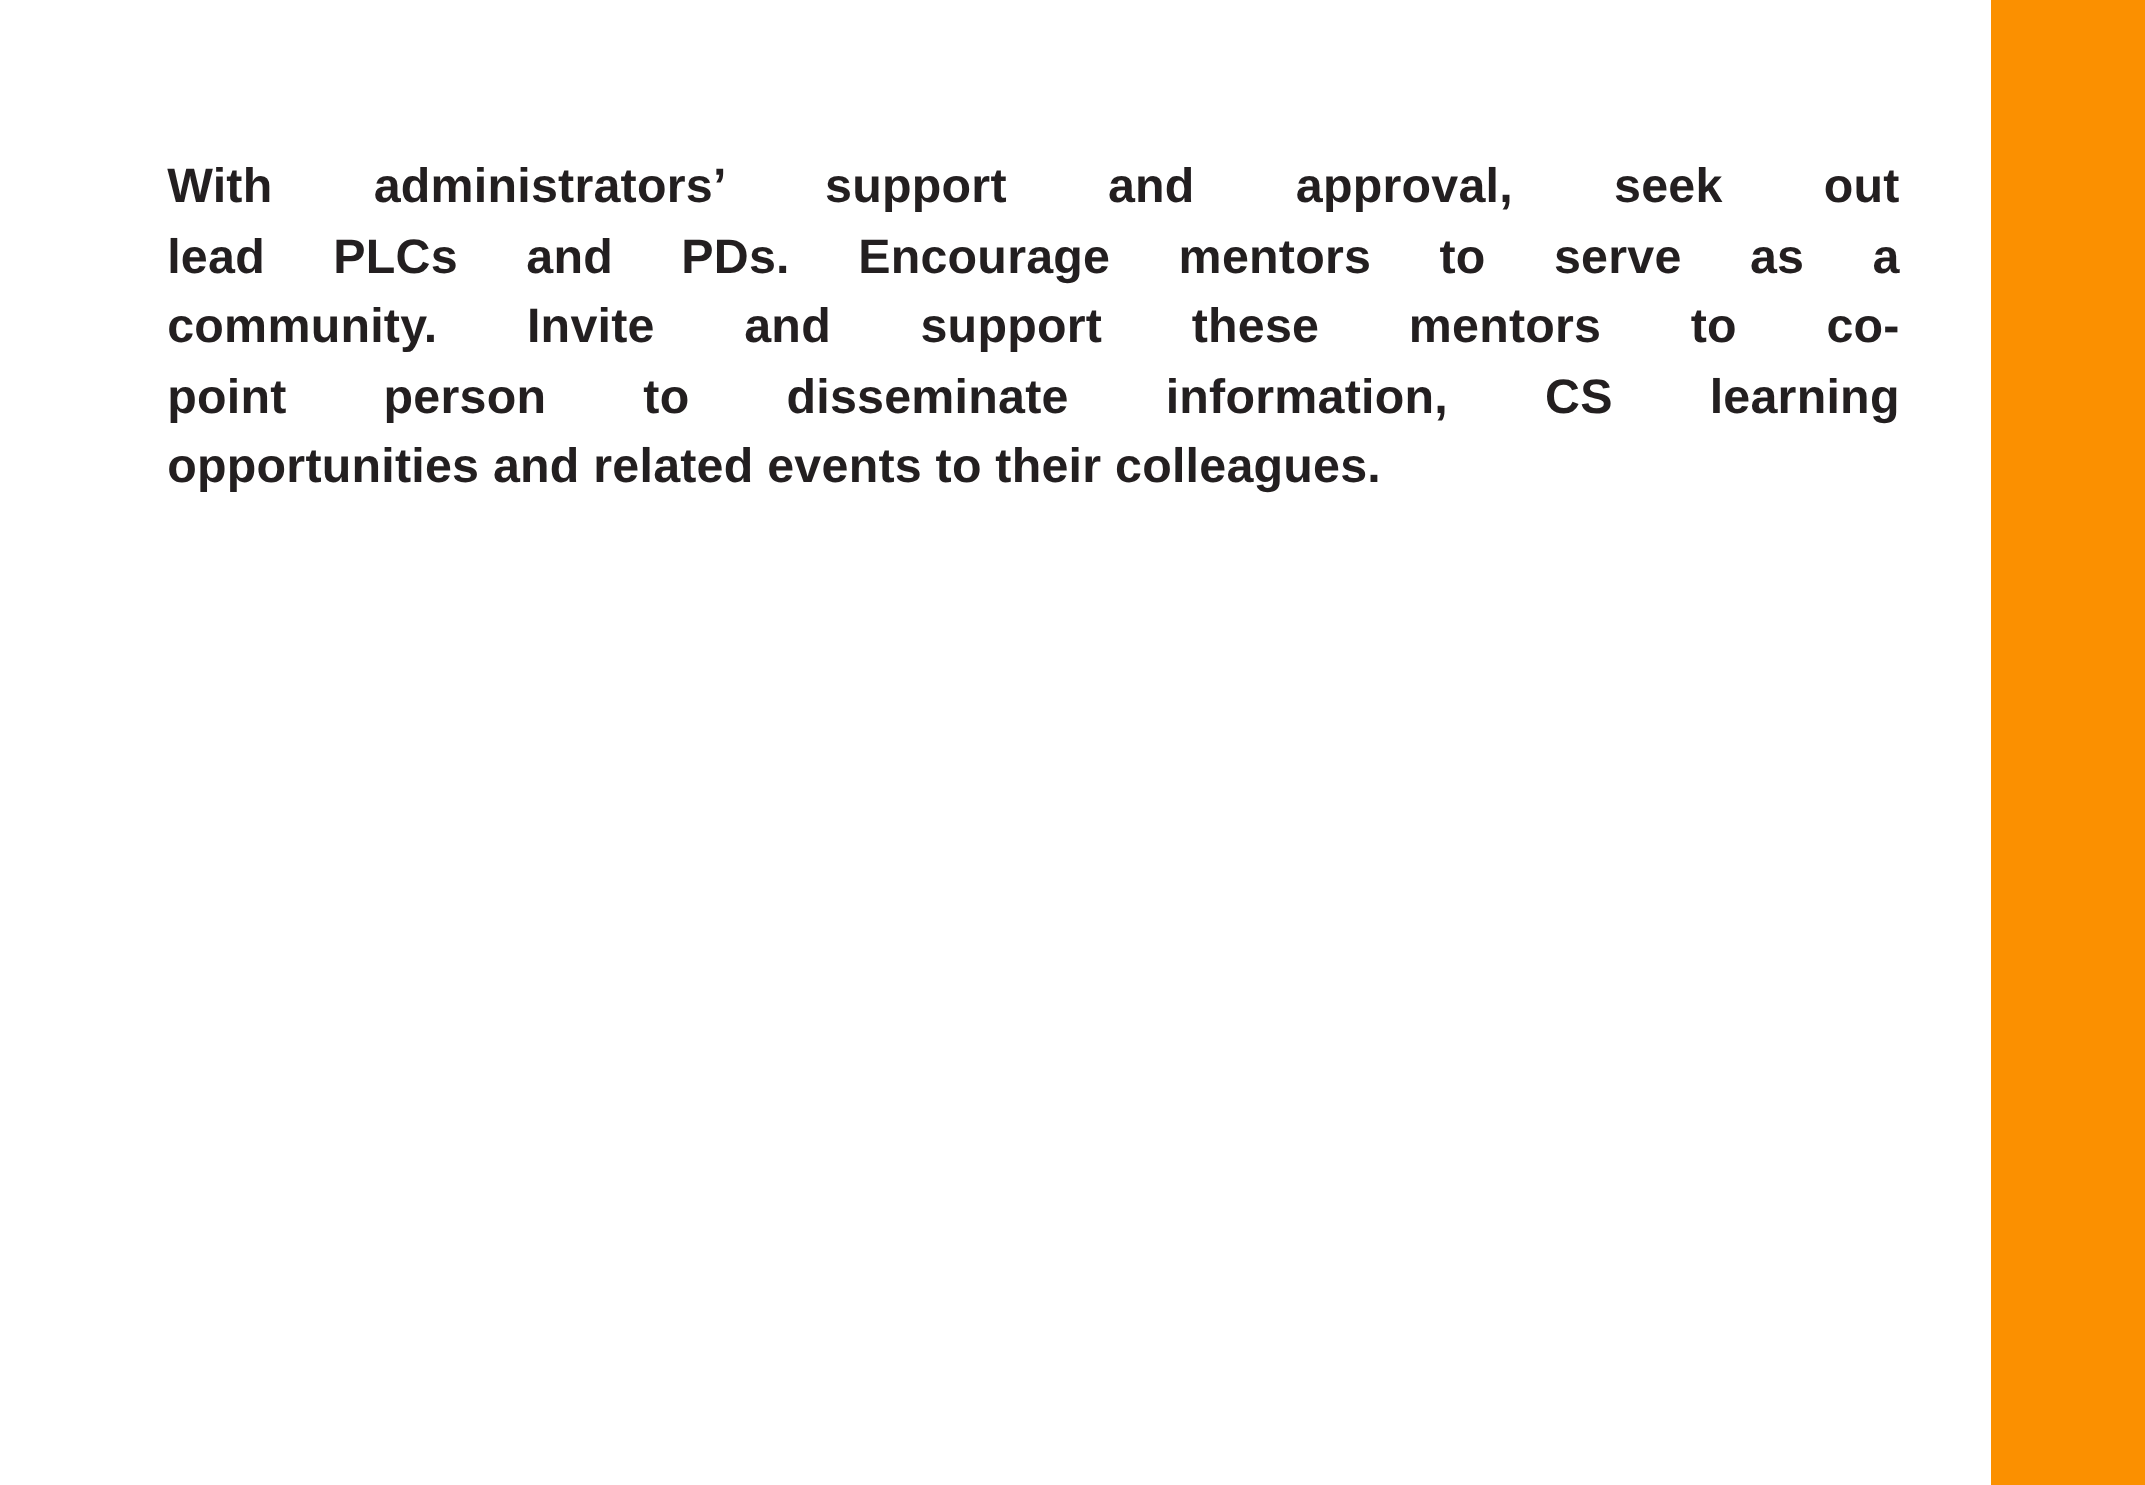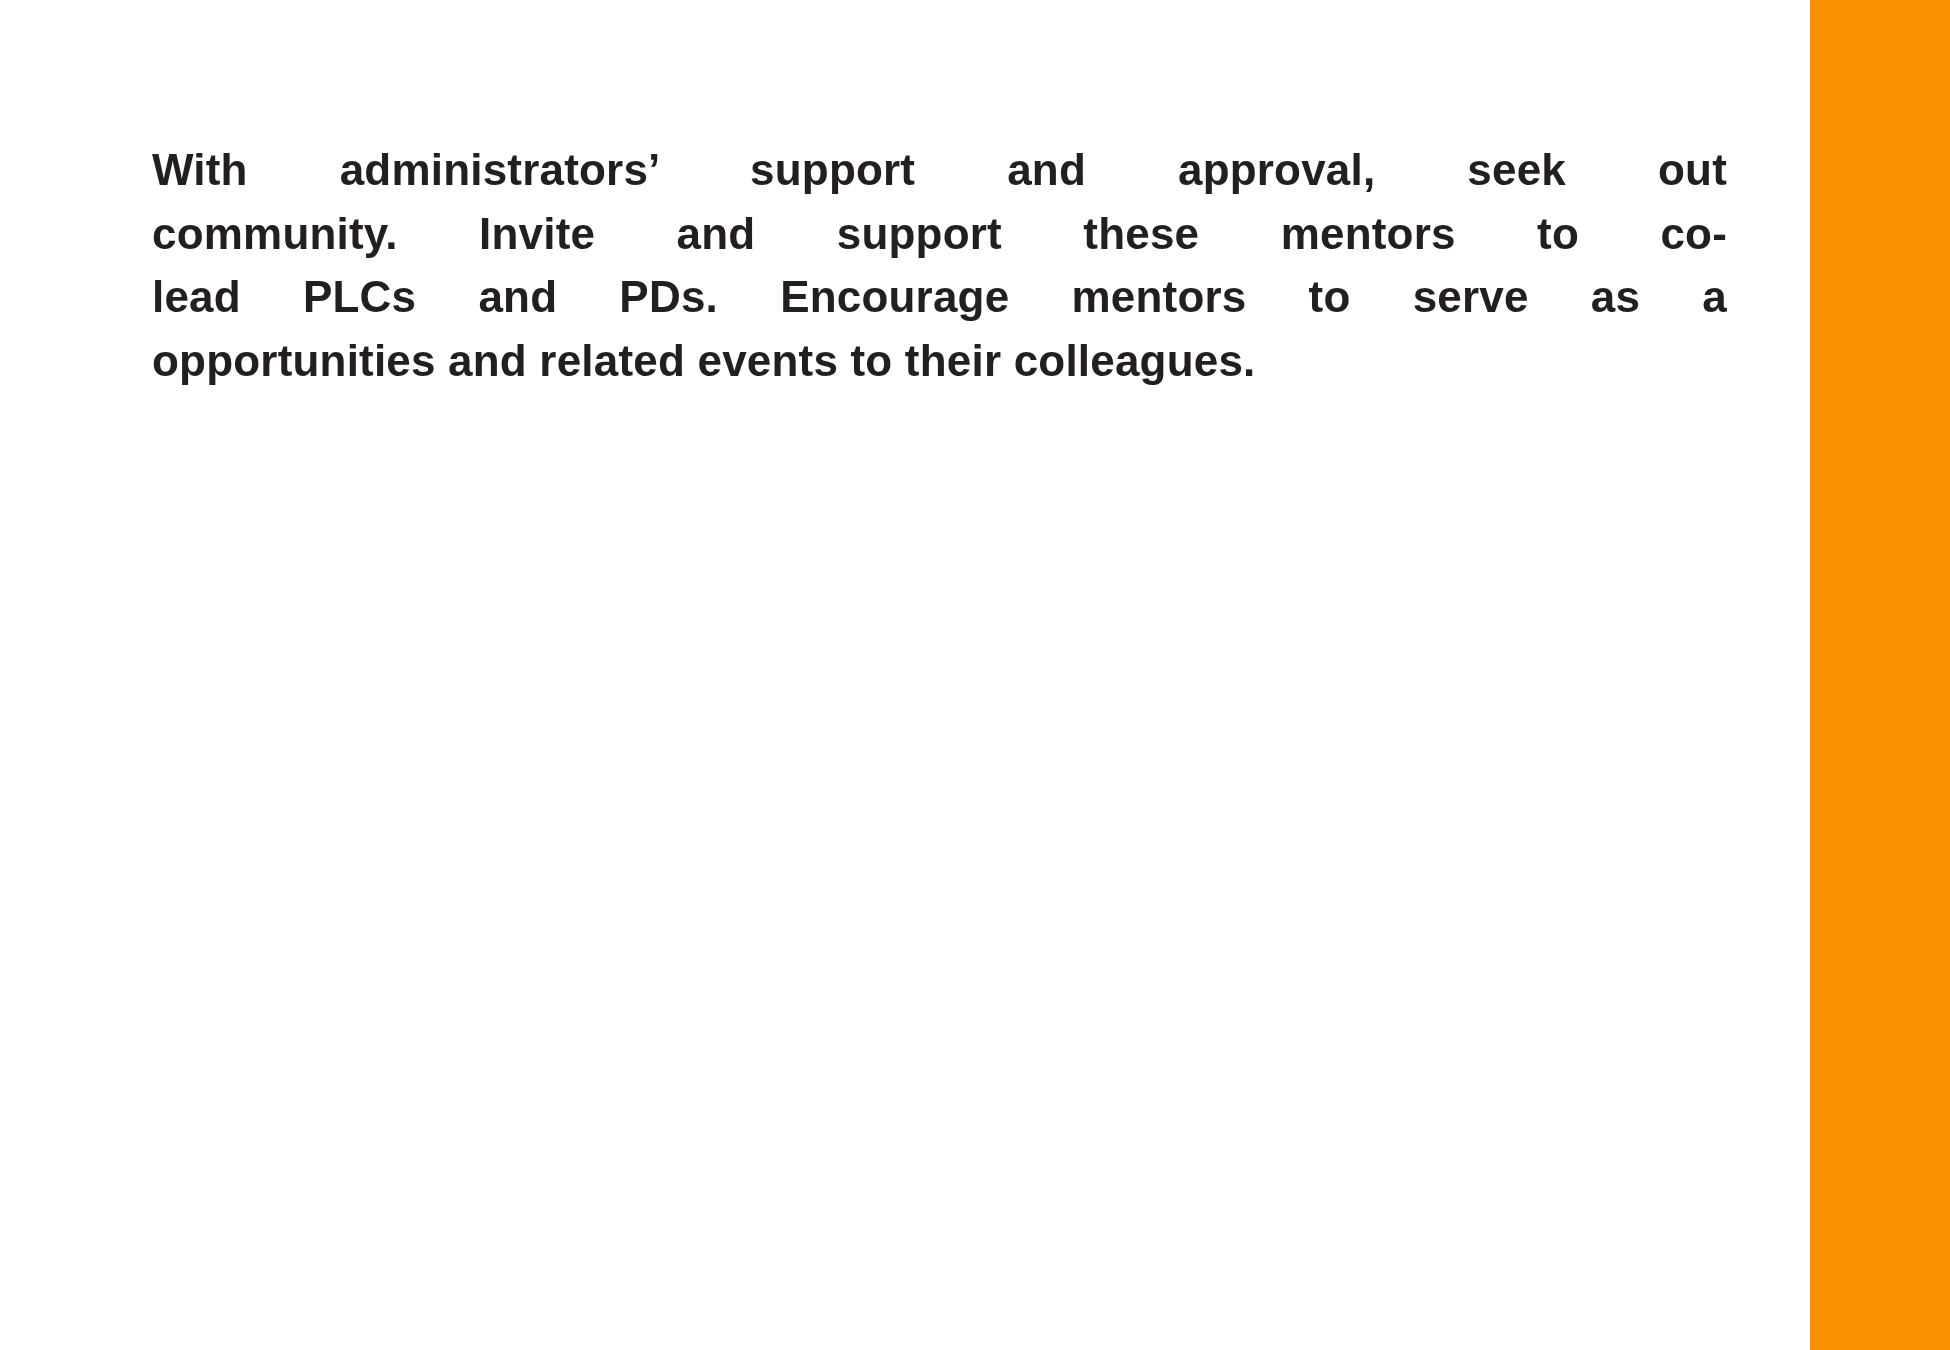--- a/index.html
+++ b/index.html
@@ -44,20 +44,21 @@
     text-align-last: left;
   }
 </style>
 </head>
 <body>
 
 <div class="page">
 
   <div class="paragraph">
     <div class="text-line">With administrators’ support and approval, seek out</div>
+    <div class="text-line">lead PLCs and PDs. Encourage mentors to serve as a</div>
     <div class="text-line">community. Invite and support these mentors to co-</div>
-    <div class="text-line">lead PLCs and PDs. Encourage mentors to serve as a</div>
+    <div class="text-line">point person to disseminate information, CS learning</div>
     <div class="text-line last">opportunities and related events to their colleagues.</div>
   </div>
 
   <div class="accent-bar"></div>
 
 </div>
 
 </body></html>

